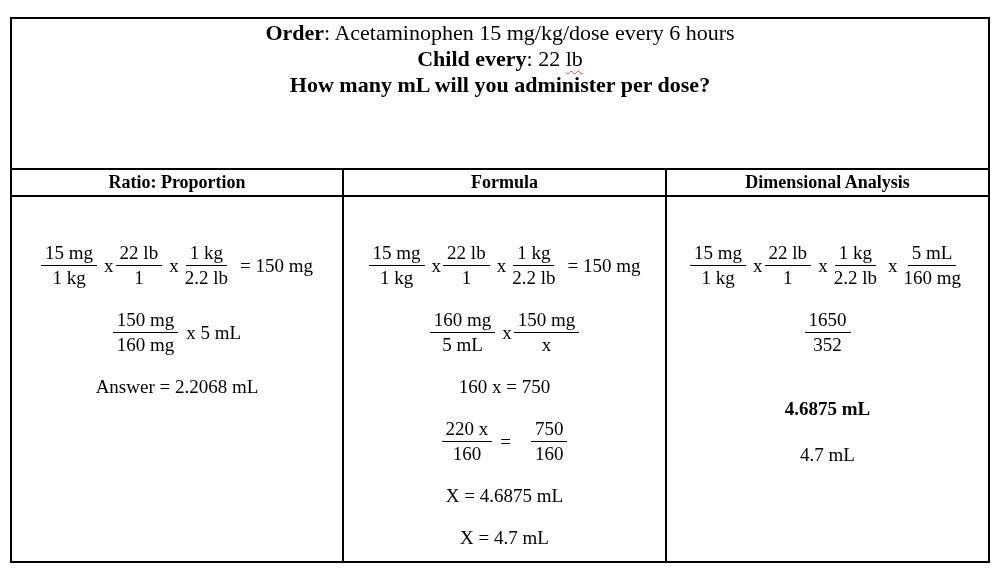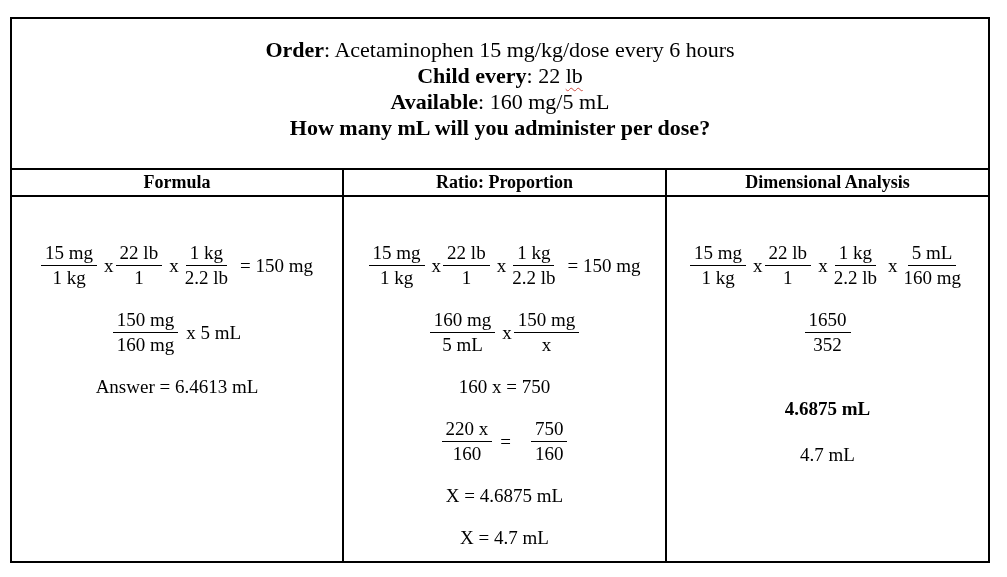--- a/index.html
+++ b/index.html
@@ -28,21 +28,21 @@
     color: var(--ink);
     font-family: "Liberation Serif", "DejaVu Serif", serif;
     display: flex;
     flex-direction: column;
   }
   .top-cell {
     height: 151px;
     box-sizing: border-box;
     border-bottom: 2px solid var(--line);
     text-align: center;
-    padding-top: 18px;
+    padding-top: 1px;
     font-size: 22px;
     line-height: 26px;
   }
   .problem-label { font-weight: bold; }
   .misspelled {
     text-decoration: underline;
     text-decoration-style: wavy;
     text-decoration-color: var(--squiggle);
     text-decoration-thickness: 1px;
     text-underline-offset: 4px;
@@ -101,27 +101,26 @@
   .eqtext + .frac { margin-left: 20px; }
 </style>
 </head>
 <body>
 
 <div class="sheet">
 
   <div class="top-cell">
     <div><span class="problem-label">Order</span><span>: Acetaminophen 15 mg/kg/dose every 6 hours</span></div>
     <div><span class="problem-label">Child every</span><span>: 22 </span><span class="misspelled">lb</span></div>
-    <div><span class="problem-label">Available</span><span>: 160 mg/5 mL</span></div>
     <div><span class="problem-label">How many mL will you administer per dose?</span><span></span></div>
   </div>
 
   <div class="header-row">
+    <div class="header-cell">Ratio: Proportion</div>
     <div class="header-cell">Formula</div>
-    <div class="header-cell">Ratio: Proportion</div>
     <div class="header-cell">Dimensional Analysis</div>
   </div>
 
   <div class="body-row">
     <div class="body-cell">
         <div class="eq-block">
           <span class="frac">
             <span class="num">15 mg</span>
             <span class="den">1 kg</span>
           </span>
@@ -138,21 +137,21 @@
           <span class="eqtext">= 150 mg</span>
         </div>
         <div class="eq-block">
           <span class="frac">
             <span class="num">150 mg</span>
             <span class="den">160 mg</span>
           </span>
           <span class="eqtext">x 5 mL</span>
         </div>
         <div class="eq-block">
-          <span class="eqtext">Answer = 6.4613 mL</span>
+          <span class="eqtext">Answer = 2.2068 mL</span>
         </div>
       </div>
     <div class="body-cell">
         <div class="eq-block">
           <span class="frac">
             <span class="num">15 mg</span>
             <span class="den">1 kg</span>
           </span>
           <span class="op">x</span>
           <span class="frac">

